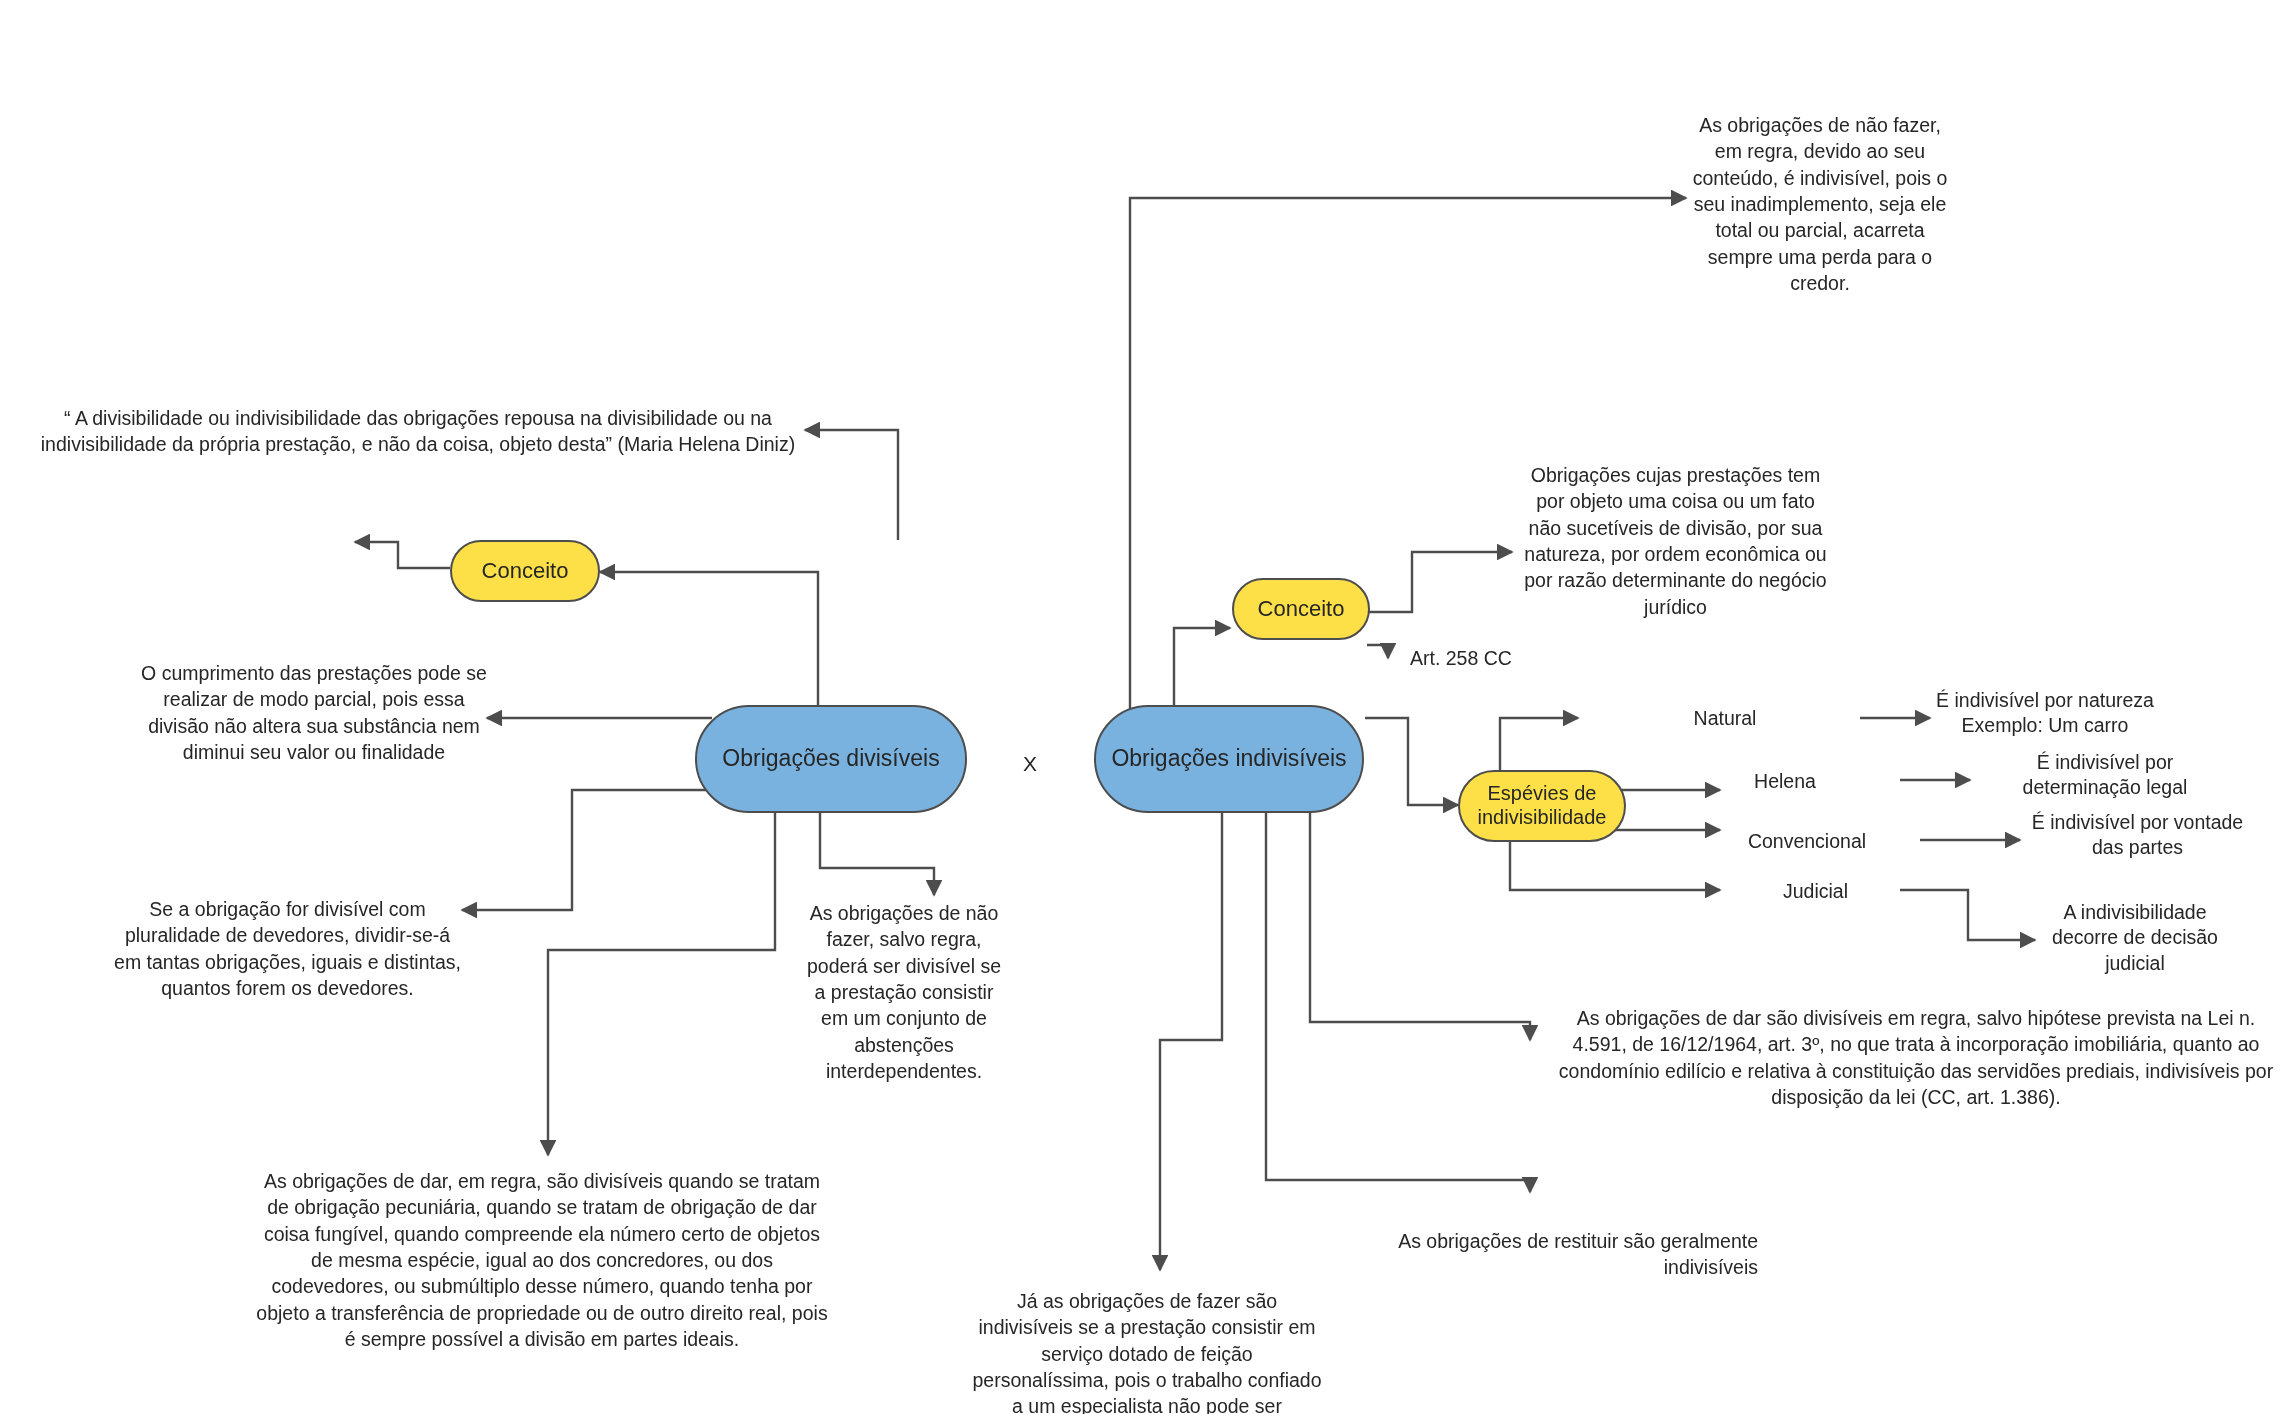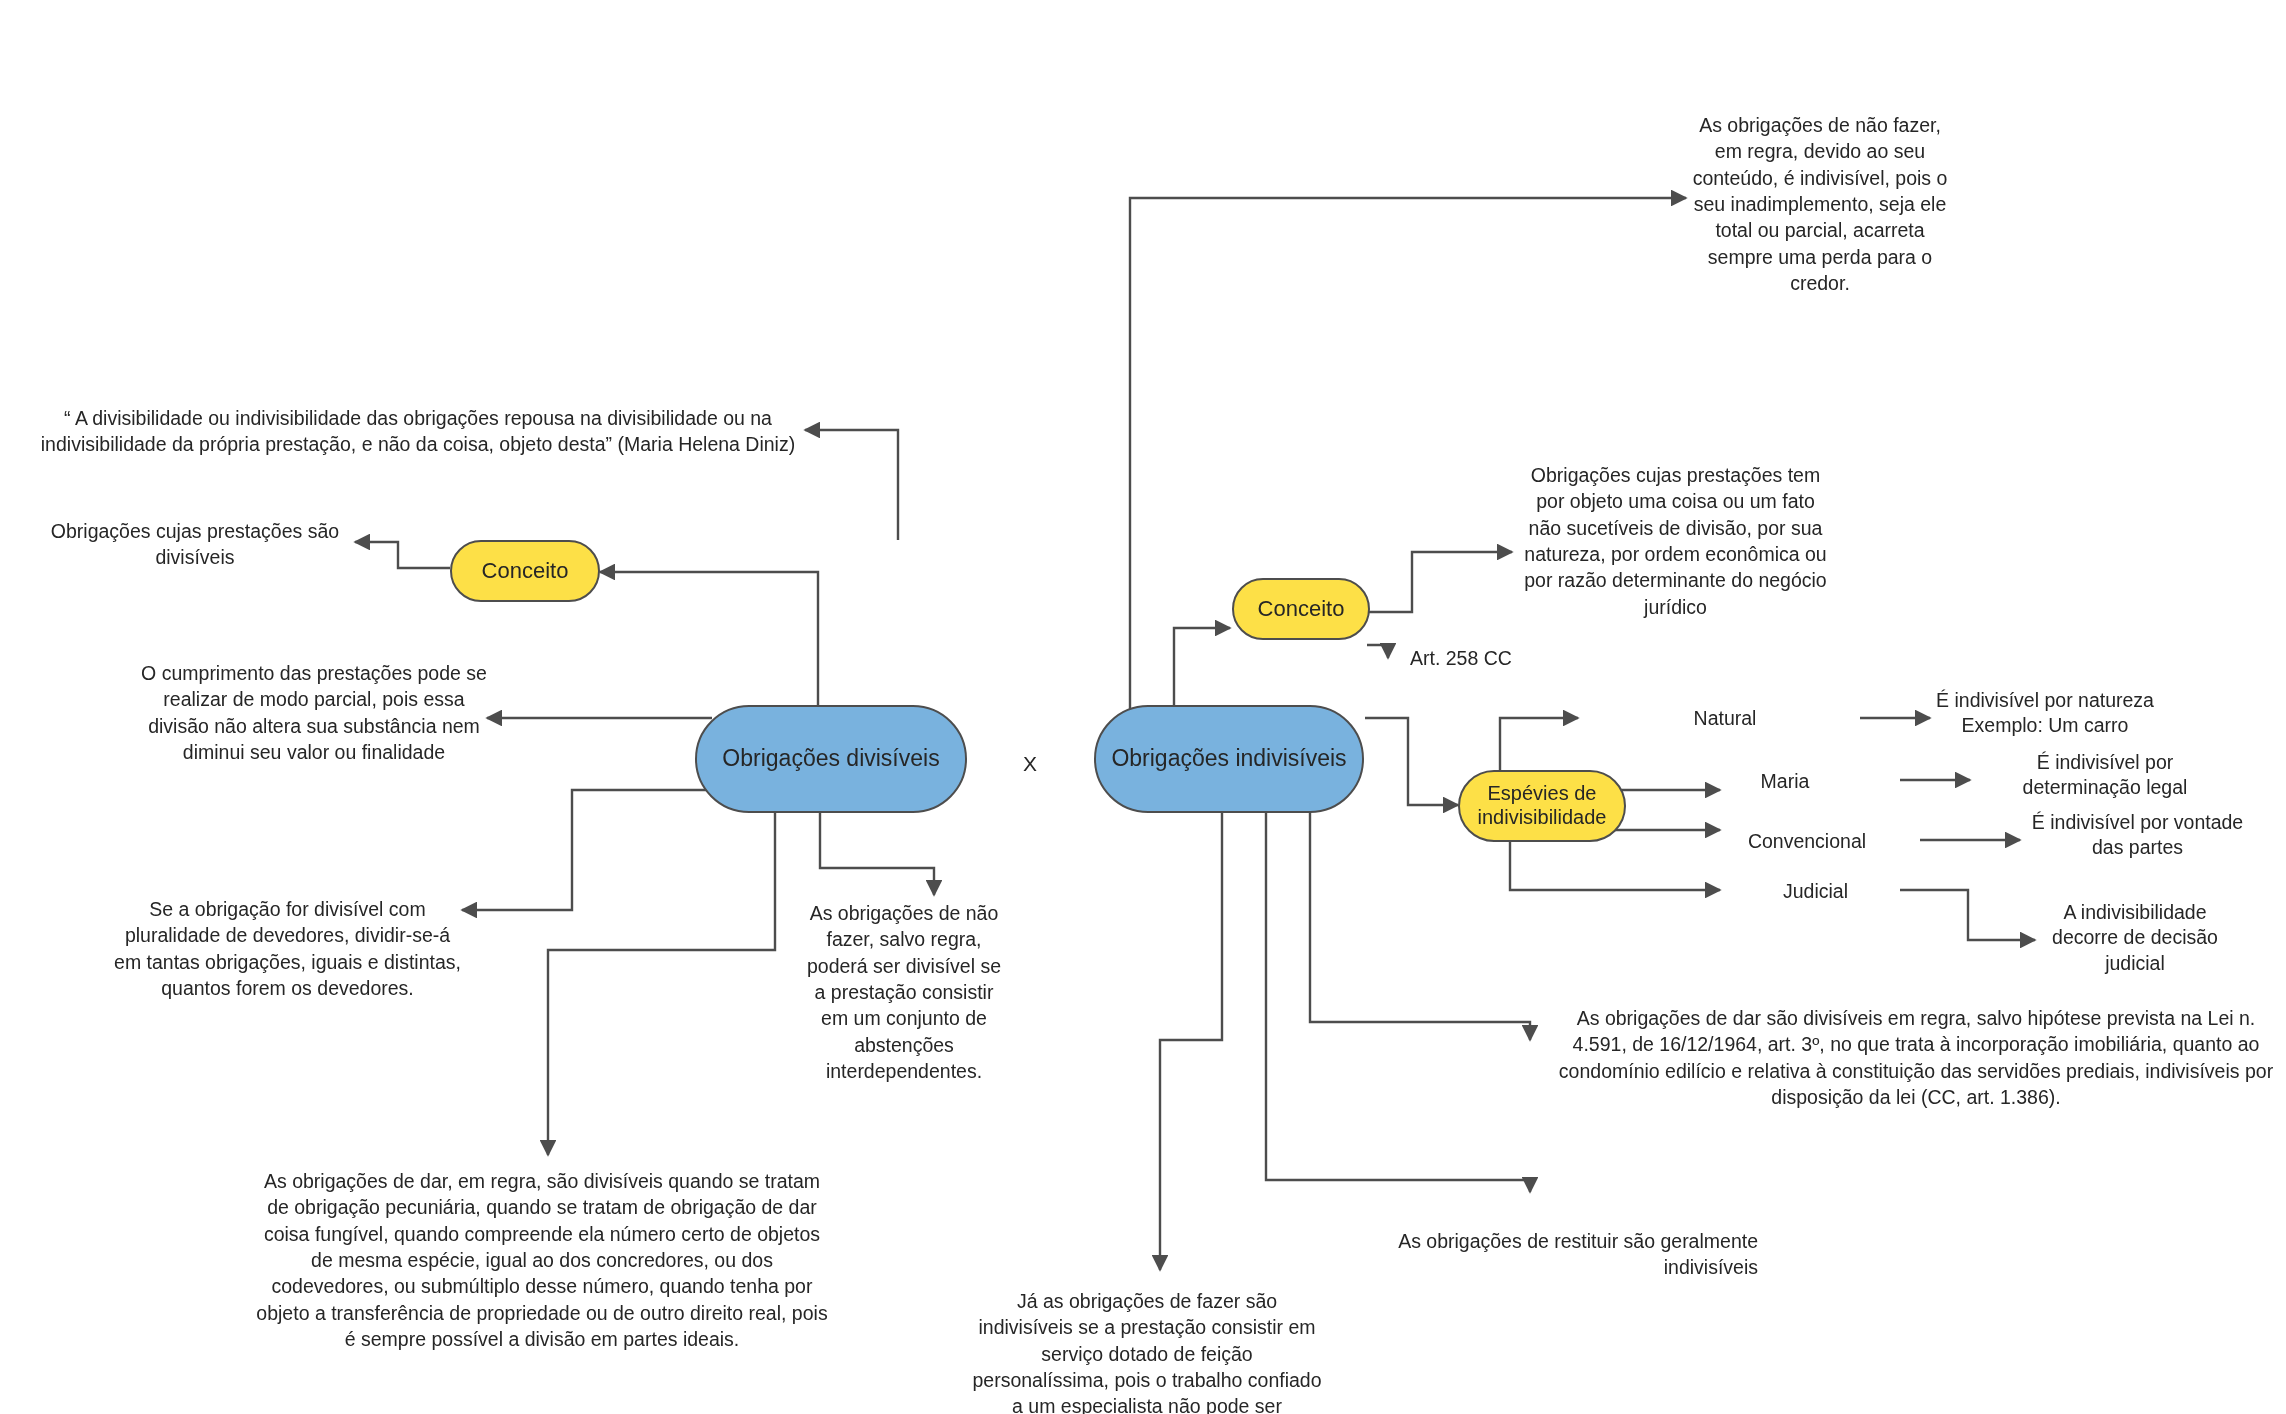--- a/index.html
+++ b/index.html
@@ -103,21 +103,20 @@
   <div class="node blue" style="left:695px; top:705px; width:272px; height:108px; font-size:23px;">
     <span>Obrigações divisíveis</span>
   </div>
 
   <div class="node" style="left:450px; top:540px; width:150px; height:62px; font-size:22px;">
     <span>Conceito</span>
   </div>
 
   <div class="label" style="left:28px; top:405px; width:780px; font-size:19.5px;">“ A divisibilidade ou indivisibilidade das obrigações repousa na divisibilidade ou na indivisibilidade da própria prestação, e não da coisa, objeto desta” (Maria Helena Diniz)</div>
 
-  <div class="label" style="left:35px; top:518px; width:320px; font-size:19.5px;">Obrigações cujas prestações são divisíveis</div>
 
   <div class="label" style="left:140px; top:660px; width:348px; font-size:19.5px;">O cumprimento das prestações pode se realizar de modo parcial, pois essa divisão não altera sua substância nem diminui seu valor ou finalidade</div>
 
   <div class="label" style="left:110px; top:896px; width:355px; font-size:19.5px;">Se a obrigação for divisível com pluralidade de devedores, dividir-se-á em tantas obrigações, iguais e distintas, quantos forem os devedores.</div>
 
   <div class="label" style="left:252px; top:1168px; width:580px; font-size:19.5px;">As obrigações de dar, em regra, são divisíveis quando se tratam de obrigação pecuniária, quando se tratam de obrigação de dar coisa fungível, quando compreende ela número certo de objetos de mesma espécie, igual ao dos concredores, ou dos codevedores, ou submúltiplo desse número, quando tenha por objeto a transferência de propriedade ou de outro direito real, pois é sempre possível a divisão em partes ideais.</div>
 
   <div class="label" style="left:804px; top:900px; width:200px; font-size:19.5px;">As obrigações de não fazer, salvo regra, poderá ser divisível se a prestação consistir em um conjunto de abstenções interdependentes.</div>
 
   <div class="label" style="left:1010px; top:750px; width:40px; font-size:21px;">X</div>
@@ -134,21 +133,21 @@
     <span>Espévies de indivisibilidade</span>
   </div>
 
   <div class="label" style="left:1518px; top:462px; width:315px; font-size:19.5px;">Obrigações cujas prestações tem por objeto uma coisa ou um fato não sucetíveis de divisão, por sua natureza, por ordem econômica ou por razão determinante do negócio jurídico</div>
 
   <div class="label" style="left:1410px; top:645px; width:230px; font-size:19.5px; text-align:left;">Art. 258 CC</div>
 
   <div class="label" style="left:1690px; top:112px; width:260px; font-size:19.5px;">As obrigações de não fazer, em regra, devido ao seu conteúdo, é indivisível, pois o seu inadimplemento, seja ele total ou parcial, acarreta sempre uma perda para o credor.</div>
 
   <div class="label" style="left:1660px; top:705px; width:130px; font-size:19.5px;">Natural</div>
-  <div class="label" style="left:1730px; top:768px; width:110px; font-size:19.5px;">Maria</div>
+  <div class="label" style="left:1730px; top:768px; width:110px; font-size:19.5px;">Helena</div>
   <div class="label" style="left:1722px; top:828px; width:170px; font-size:19.5px;">Convencional</div>
   <div class="label" style="left:1728px; top:878px; width:120px; font-size:19.5px;text-align:right;">Judicial</div>
 
   <div class="label tight" style="left:1880px; top:688px; width:330px; font-size:19.5px;">É indivisível por natureza
 Exemplo: Um carro</div>
   <div class="label tight" style="left:1990px; top:750px; width:230px; font-size:19.5px;">É indivisível por determinação legal</div>
   <div class="label tight" style="left:2025px; top:810px; width:225px; font-size:19.5px;">É indivisível por vontade das partes</div>
   <div class="label tight" style="left:2030px; top:900px; width:210px; font-size:19.5px;">A indivisibilidade decorre de decisão judicial</div>
 
   <div class="label" style="left:1556px; top:1005px; width:720px; font-size:19.5px;">As obrigações de dar são divisíveis em regra, salvo hipótese prevista na Lei n. 4.591, de 16/12/1964, art. 3º, no que trata à incorporação imobiliária, quanto ao condomínio edilício e relativa à constituição das servidões prediais, indivisíveis por disposição da lei (CC, art. 1.386).</div>

